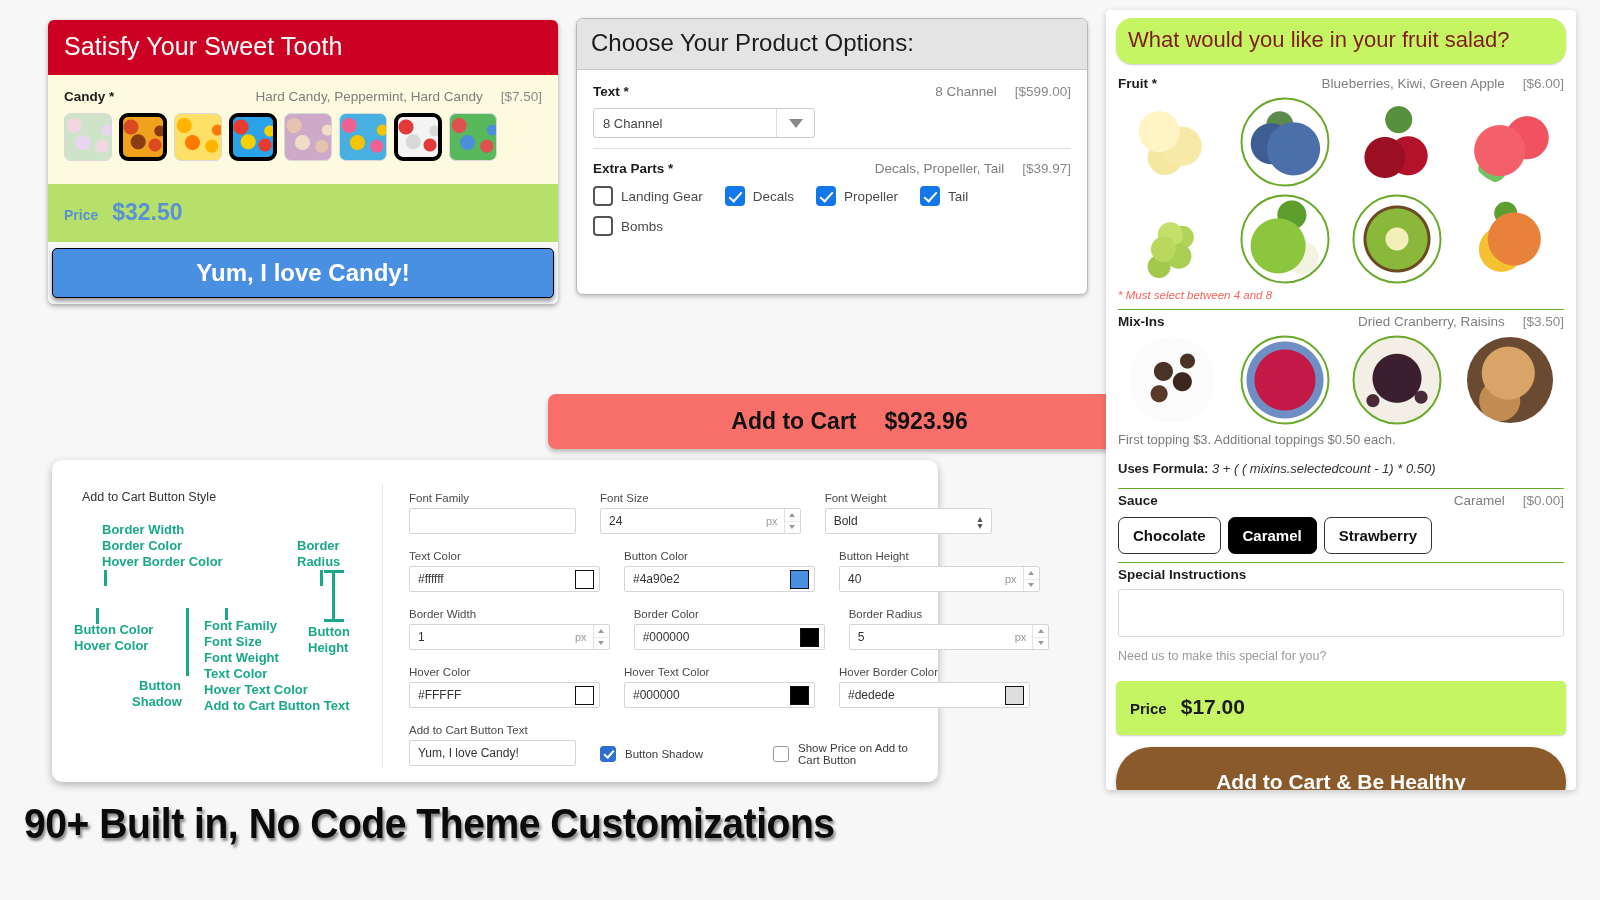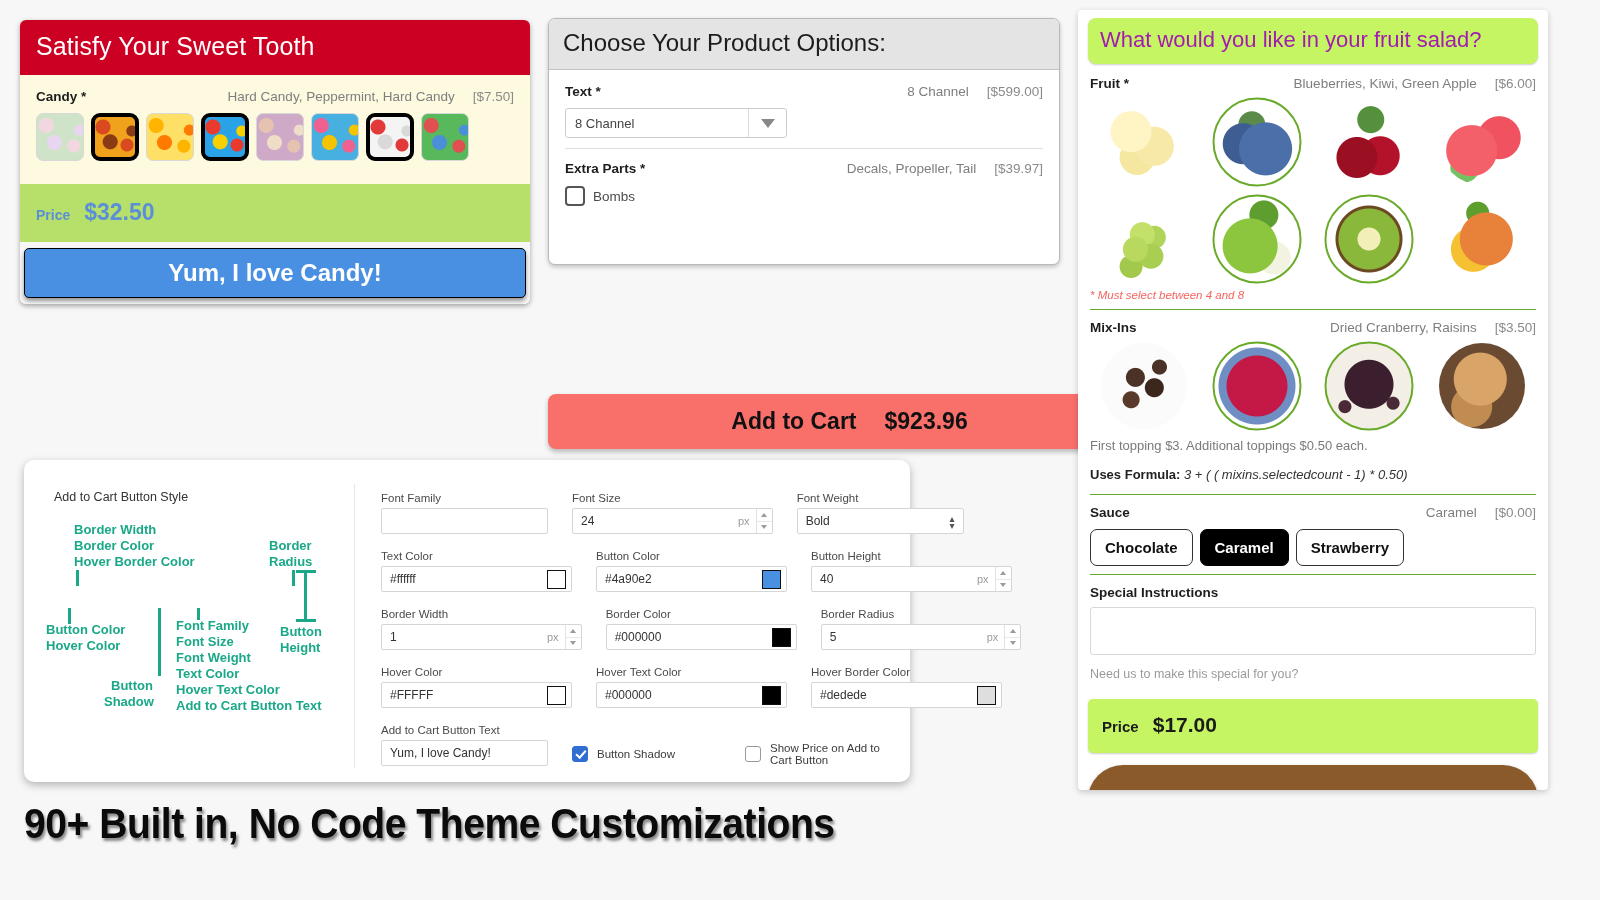--- a/index.html
+++ b/index.html
@@ -6,21 +6,21 @@
   html, body { margin:0; padding:0; }
   body {
     width:1600px; height:900px;
     background:#f7f7f7;
     font-family:"Liberation Sans", sans-serif;
     position:relative;
     overflow:hidden;
   }
 
   
-  .card { position:absolute; background:#fff; }
+  .card { position:absolute; background:#fff;margin-left:28px; }
 
   
   #candy-panel {
     left:20px; top:20px; width:510px;
     border-radius:6px;
     box-shadow:0 2px 5px rgba(0,0,0,.35);
     background:#fdfae0;
     overflow:hidden;
   }
   #candy-header {
@@ -116,27 +116,27 @@
   }
 
   
   #fruit-panel {
     left:1078px; top:10px; width:470px; height:780px;
     background:#fff; border-radius:4px;
     box-shadow:0 2px 6px rgba(0,0,0,.2);
     padding:0 0 0 0; overflow:hidden;
   }
   #fruit-header {
-    margin:8px 10px 0 10px; background:#c6f564; border-radius:8px;
-    font-size:22px; color:#a21caf; padding:9px 12px 11px 12px;
+    margin:8px 10px 0 10px; background:#c6f564; border-radius:16px;
+    font-size:22px; color:#7f1d1d; padding:9px 12px 11px 12px;
     box-shadow:0 1px 2px rgba(0,0,0,.2);
   }
   #fruit-body { padding:12px 12px 0 12px; }
   .fsec { padding-bottom:8px; }
-  .fsec + .fsec { border-top:1.5px solid #6aaa2a; padding-top:10px; }
+  .fsec + .fsec { border-top:1.5px solid #6aaa2a; padding-top:4px; }
   .fgrid { display:grid; grid-template-columns:repeat(4,1fr); gap:4px; margin-top:4px; }
   .fcell {
     height:93px; display:flex; align-items:center; justify-content:center;
     position:relative; cursor:pointer;
   }
   .fimg { width:86px;height:86px;border-radius:50%; position:relative; overflow:hidden; }
   .fcell.sel .ring {
     position:absolute; left:50%; top:50%; transform:translate(-50%,-50%);
     width:89px;height:89px;border-radius:50%; border:2.5px solid #6aaa2a;
   }
@@ -285,20 +285,38 @@
       </div>
     </div>
 
 
     <div class="sec">
       <div class="opt-row">
         <span class="opt-label">Extra Parts *</span>
         <span class="opt-sel">Decals, Propeller, Tail</span>
         <span class="opt-price">[$39.97]</span>
       </div>
+      <div class="cbrow" id="extra-parts-row1">
+          <div class="cbitem">
+            <span class="cbox"></span>
+            <span class="cblabel">Landing Gear</span>
+          </div>
+          <div class="cbitem">
+            <span class="cbox on"></span>
+            <span class="cblabel">Decals</span>
+          </div>
+          <div class="cbitem">
+            <span class="cbox on"></span>
+            <span class="cblabel">Propeller</span>
+          </div>
+          <div class="cbitem">
+            <span class="cbox on"></span>
+            <span class="cblabel">Tail</span>
+          </div>
+        </div>
       <div class="cbrow" id="extra-parts-row2">
           <div class="cbitem">
             <span class="cbox"></span>
             <span class="cblabel">Bombs</span>
           </div>
         </div>
       <div style="height:28px"></div>
     </div>
 
   </div>

